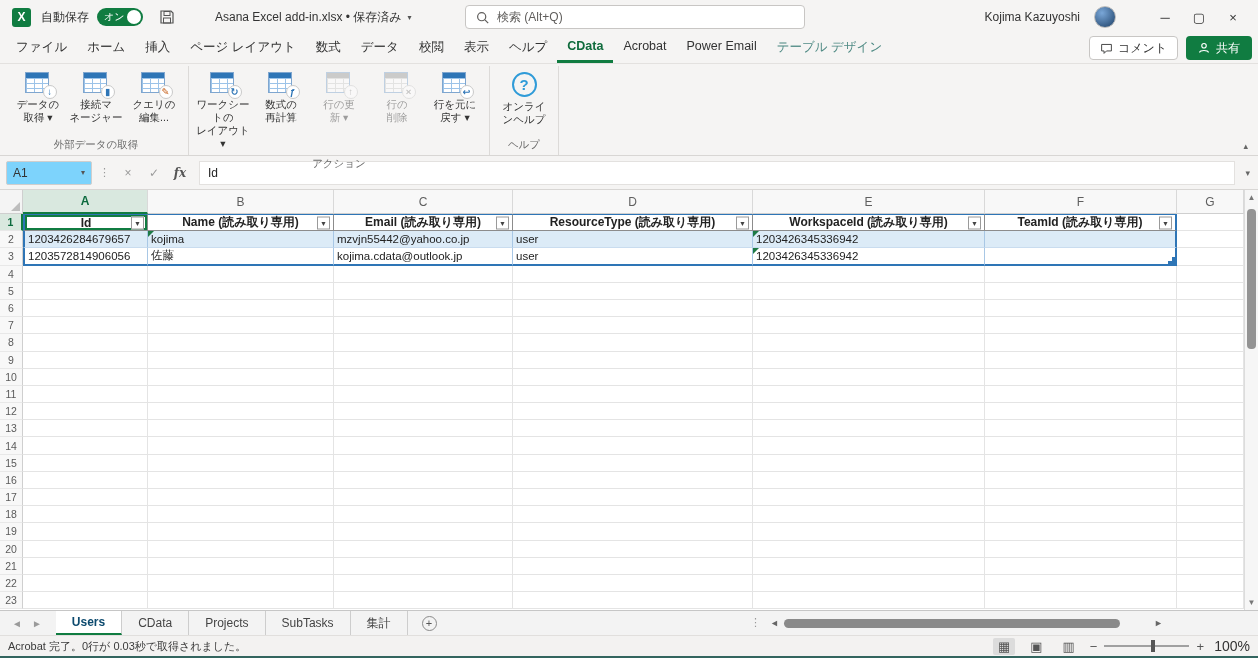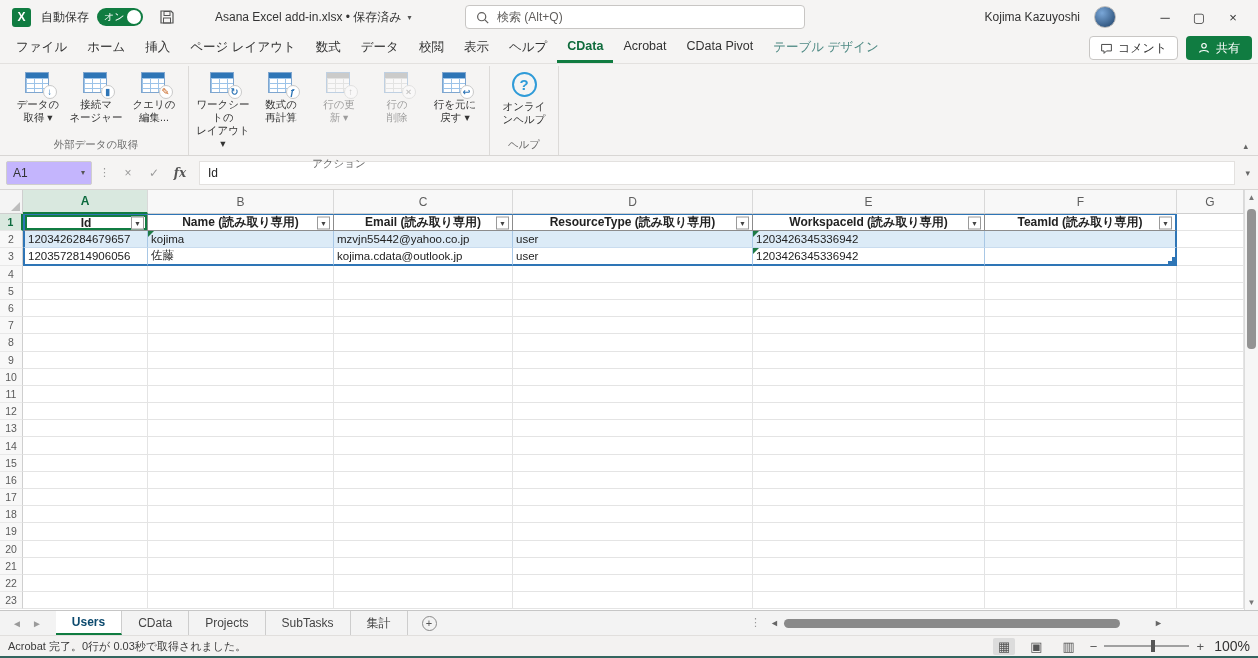--- a/index.html
+++ b/index.html
@@ -53,21 +53,21 @@
   .rbtn.disabled .hd { background:#9a9a9a; }
   .rbtn.disabled .gl { background-image:linear-gradient(#cfcfcf 1px, transparent 1px),linear-gradient(90deg,#cfcfcf 1px,transparent 1px); }
   .badge { position:absolute; right:-5px; bottom:-4px; width:14px; height:14px; border-radius:50%; background:#fff;
            border:1px solid #c9c9c9; font-size:9.5px; line-height:12px; text-align:center; font-weight:bold; }
   .qicon { width:25px; height:25px; border-radius:50%; border:2px solid #2f9bd8; color:#2f9bd8; font-weight:bold;
            font-size:15px; display:flex; align-items:center; justify-content:center; }
   .ribbon-collapse { position:absolute; right:10px; bottom:4px; font-size:9px; color:#666; cursor:pointer; }
 
   
   .fbar { height:34px; background:#f5f4f3; display:flex; align-items:center; padding:4px 2px 4px 6px; gap:4px; flex:0 0 auto; border-bottom:1px solid #d8d6d4; }
-  .namebox { width:86px; height:24px; background:#c4b5fd; border:1px solid #d0cecd; border-radius:2px; display:flex; align-items:center;
+  .namebox { width:86px; height:24px; background:#7dd3fc; border:1px solid #d0cecd; border-radius:2px; display:flex; align-items:center;
              padding:0 6px; font-size:12px; color:#333; }
   .namebox .caret { margin-left:auto; }
   .fb-dots { color:#999; font-size:11px; padding:0 3px; }
   .fb-ico { width:22px; text-align:center; font-size:12px; color:#9a9a9a; cursor:pointer; }
   .fb-fx { font-family:"DejaVu Serif",serif; font-style:italic; font-weight:bold; color:#555; }
   .fb-input { flex:1; height:24px; background:#fff; border:1px solid #e3e1df; display:flex; align-items:center;
               padding:0 8px; font-size:12px; color:#222; margin-left:4px; }
   .fb-expand { font-size:9px; color:#666; padding:0 6px; cursor:pointer; }
 
   
@@ -177,21 +177,21 @@
         <div class="rtab">ホーム</div>
         <div class="rtab">挿入</div>
         <div class="rtab">ページ レイアウト</div>
         <div class="rtab">数式</div>
         <div class="rtab">データ</div>
         <div class="rtab">校閲</div>
         <div class="rtab">表示</div>
         <div class="rtab">ヘルプ</div>
         <div class="rtab active">CData</div>
         <div class="rtab">Acrobat</div>
-        <div class="rtab">CData Pivot</div>
+        <div class="rtab">Power Email</div>
         <div class="rtab contextual">テーブル デザイン</div>
       </div>
     <div class="tabrow-right">
       <div class="comment-btn">
         <svg width="13" height="13" viewBox="0 0 16 16">
             <path d="M2 3h12v8H8l-3 3v-3H2z" fill="none" stroke="#444" stroke-width="1.2"></path>
           </svg>
         <span>コメント</span>
       </div>
       <div class="share-btn">

